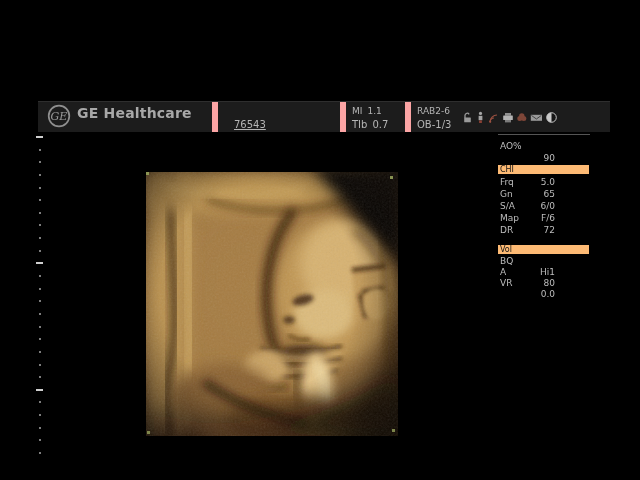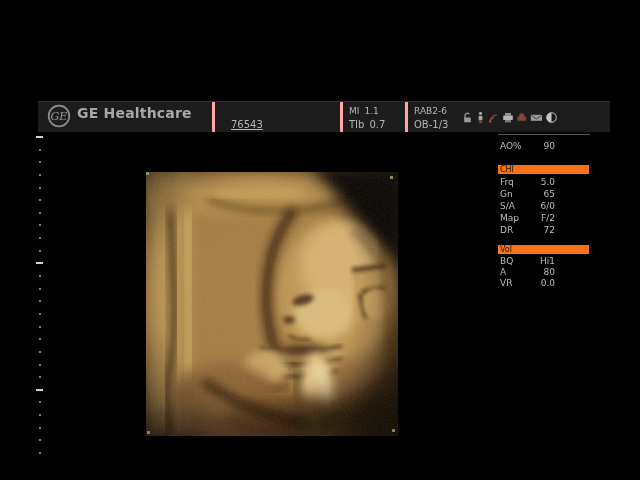--- a/index.html
+++ b/index.html
@@ -2,21 +2,21 @@
 <html><head>
 <meta charset="utf-8">
 <style>
   html,body{margin:0;padding:0;background:#000;}
   .screen{position:relative;width:640px;height:480px;background:#000;overflow:hidden;
           font-family:"DejaVu Sans",sans-serif;color:#b8b8b8;margin-top:44px;}
 
   
   .topbar{position:absolute;left:38px;top:57px;width:572px;height:31px;
           background:#1c1c1c;border-top:1px solid #2e2e2e;display:flex;box-sizing:border-box;}
-  .tb-sec{position:relative;height:100%;box-sizing:border-box;border-left:3px solid #fca5a5;}
+  .tb-sec{position:relative;height:100%;box-sizing:border-box;border-left:6px solid #fca5a5;}
   .tb-sec:first-child{border-left:none;}
   .sec-brand{width:174px;display:flex;align-items:center;}
   .sec-id{width:128px;}
   .sec-mi{width:65px;}
   .sec-probe{flex:1;}
   .ge-logo{margin:2px 0 0 9px;flex:0 0 auto;}
   .brand-text{font-size:14px;font-weight:bold;color:#a8a8a8;margin:-9px 0 0 6px;letter-spacing:.2px;}
   .tb-top{position:absolute;top:4px;left:6px;font-size:9px;color:#b5b5b5;white-space:nowrap;}
   .tb-bot{position:absolute;top:17px;left:6px;font-size:10px;color:#b5b5b5;white-space:nowrap;}
   .id-text{position:absolute;top:17px;left:16px;font-size:10px;color:#b5b5b5;text-decoration:underline;}
@@ -31,25 +31,25 @@
 
   
   .render-box{position:absolute;left:146px;top:128px;width:252px;height:264px;}
   .render-box svg{display:block;}
 
   
   .panel{position:absolute;left:498px;top:90px;width:92px;font-size:9px;color:#bdbdbd;}
   .p-divider{width:92px;height:1px;background:#555;}
   .p-row{display:flex;justify-content:space-between;width:58px;height:12px;line-height:12px;
          padding:0 1px 0 2px;box-sizing:border-box;white-space:nowrap;}
-  .p-row.vol{height:11px;line-height:11px;}
+  .p-row.vol{height:11px;line-height:11px;flex-direction:column;}
   .p-row .val{text-align:right;}
-  .p-head{width:91px;height:9px;line-height:9px;background:#f97316;color:#121212;
+  .p-head{width:91px;height:9px;line-height:9px;background:#fdba74;color:#121212;
           font-size:8px;padding-left:2px;box-sizing:border-box;margin-top:0;}
-  .ao-row{margin-top:5px;}
+  .ao-row{margin-top:5px;flex-direction:column;}
   .head-chi{margin-top:13px;}
   .rows-chi{margin-top:2px;}
   .head-vol{margin-top:9px;}
   .rows-vol{margin-top:2px;}
 
   
   .cine{position:absolute;left:490px;top:392px;width:119px;}
   .cine-text{display:flex;justify-content:flex-end;gap:13px;font-size:8px;font-weight:bold;
              color:#cfcfcf;line-height:8px;padding-right:1px;white-space:nowrap;}
   .cine-bar{margin-top:2px;height:5px;border-bottom:1px solid #16365c;position:relative;}
@@ -270,21 +270,21 @@
       <div class="p-row">
         <span>Gn</span>
         <span class="val">65</span>
       </div>
       <div class="p-row">
         <span>S/A</span>
         <span class="val">6/0</span>
       </div>
       <div class="p-row">
         <span>Map</span>
-        <span class="val">F/2</span>
+        <span class="val">F/6</span>
       </div>
       <div class="p-row">
         <span>DR</span>
         <span class="val">72</span>
       </div>
     </div>
 
     <div class="p-head head-vol">Vol</div>
     <div class="rows-vol">
       <div class="p-row vol">

